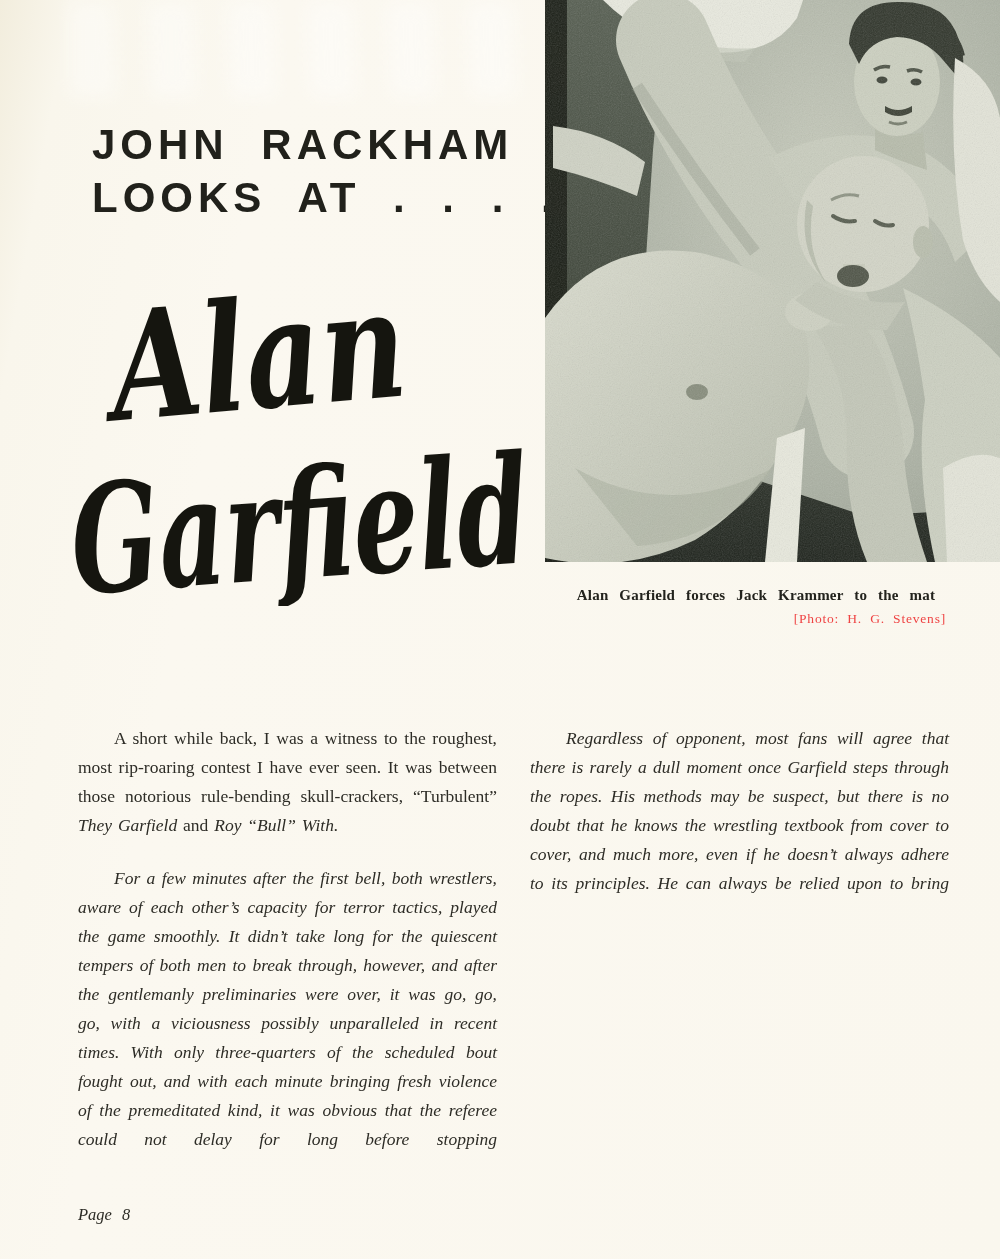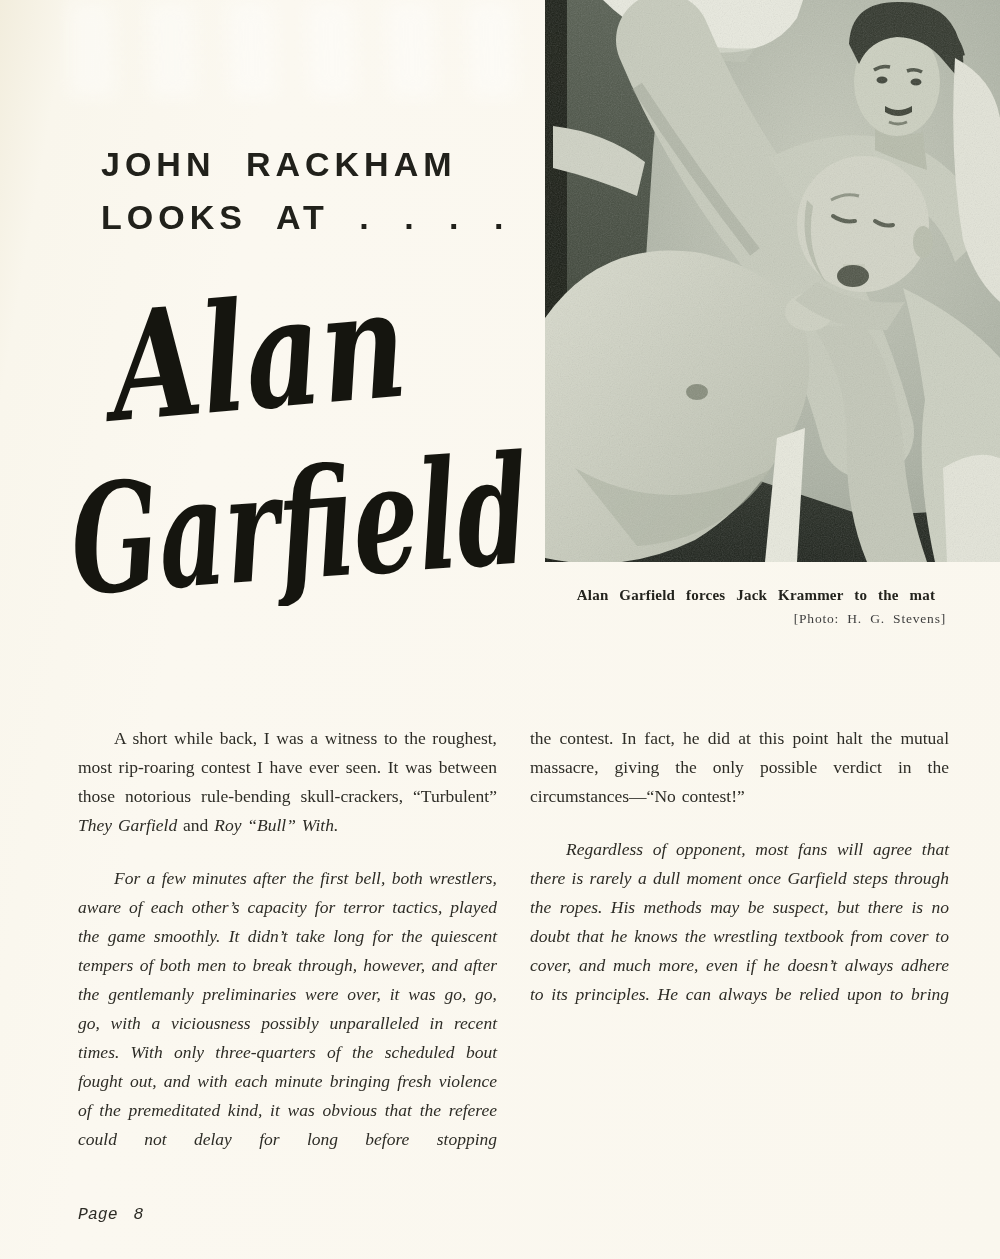--- a/index.html
+++ b/index.html
@@ -8,56 +8,56 @@
     background:linear-gradient(100deg,#f2eddd 0px,#f9f6ec 70px,#fbf8f0 280px,#faf7ee 100%);
     font-family:"Liberation Serif",serif;
   }
   
   .ghost{
     position:absolute;left:70px;top:2px;width:450px;height:95px;
     background:repeating-linear-gradient(88deg,rgba(255,255,255,0.75) 0 46px,rgba(250,247,238,0) 46px 80px);
     filter:blur(9px);opacity:.5;pointer-events:none;
   }
   .kicker{
-    position:absolute;left:101px;top:118px;
+    position:absolute;left:92px;top:118px;
     font-family:"Liberation Sans",sans-serif;font-weight:bold;
-    font-size:34px;line-height:53px;letter-spacing:5px;word-spacing:16px;
-    color:#21211b;white-space:nowrap;margin-top:20px;
+    font-size:42px;line-height:53px;letter-spacing:5px;word-spacing:16px;
+    color:#21211b;white-space:nowrap;
   }
   .script-title{position:absolute;left:62px;top:266px;width:480px;height:340px;}
   .script-title text{
     font-family:"DejaVu Serif",serif;font-style:italic;font-weight:bold;fill:#15150f;
   }
   .photo{
     position:absolute;left:545px;top:0;width:455px;height:562px;background:#a9afa1;
   }
   .photo svg{display:block;width:455px;height:562px;}
   .caption{
     position:absolute;left:545px;top:587px;width:422px;text-align:center;
     font-weight:bold;font-size:15px;letter-spacing:.2px;word-spacing:7px;color:#23231d;
   }
   .credit{
     position:absolute;left:545px;top:611px;width:401px;text-align:right;
-    font-size:13.5px;letter-spacing:.8px;word-spacing:4px;color:#404040;
+    font-size:13.5px;letter-spacing:.8px;word-spacing:4px;color:#ef4444;
   }
   .col{
     position:absolute;top:724px;width:419px;
     font-size:17.5px;line-height:29px;color:#2d2c26;
     text-align:justify;word-spacing:1.5px;
   }
   .col-left{left:78px;}
   .col-right{left:530px;}
   .para{margin:0;}
   .para + .para{margin-top:24px;}
   .para.indent{text-indent:36px;}
   .para.cont{text-align-last:justify;font-style:italic;}
   .para em{font-style:italic;}
   .page-number{
     position:absolute;left:78px;top:1205px;
-    font-style:italic;font-size:16.5px;word-spacing:6px;color:#2d2c26;font-family:Liberation Mono, monospace;
+    font-style:italic;font-size:16.5px;word-spacing:6px;color:#2d2c26;
   }
 </style>
 </head>
 <body>
 
 <div class="ghost"></div>
 
 <div class="kicker">
   <div>JOHN RACKHAM</div>
   <div>LOOKS AT . . . .</div>
@@ -156,17 +156,16 @@
 </div>
 
 <div class="caption">Alan Garfield forces Jack Krammer to the mat</div>
 <div class="credit">[Photo: H. G. Stevens]</div>
 
 <div class="col col-left">
     <p class="para indent"><span>A short while back, I was a witness to the roughest, most rip-roaring contest I have ever seen.  It was between those notorious rule-bending skull-crackers, “Turbulent” </span><em>They Garfield</em><span> and </span><em>Roy “Bull” With.</em></p>
     <p class="para indent cont"><span>For a few minutes after the first bell, both wrestlers, aware of each other’s capacity for terror tactics, played the game smoothly.  It didn’t take long for the quiescent tempers of both men to break through, however, and after the gentlemanly preliminaries were over, it was go, go, go, with a viciousness possibly unparalleled in recent times. With only three-quarters of the scheduled bout fought out, and with each minute bringing fresh violence of the premeditated kind, it was obvious that the referee could not delay for long before stopping</span></p>
   </div>
 <div class="col col-right">
-    <p class="para"><span>the contest.  In fact, he did at this point halt the mutual massacre, giving the only possible verdict in the circumstances—“No contest!”</span></p>
     <p class="para indent cont"><span>Regardless of opponent, most fans will agree that there is rarely a dull moment once Garfield steps through the ropes.  His methods may be suspect, but there is no doubt that he knows the wrestling textbook from cover to cover, and much more, even if he doesn’t always adhere to its principles.  He can always be relied upon to bring</span></p>
   </div>
 
 <div class="page-number">Page 8</div>
 
 </body></html>

